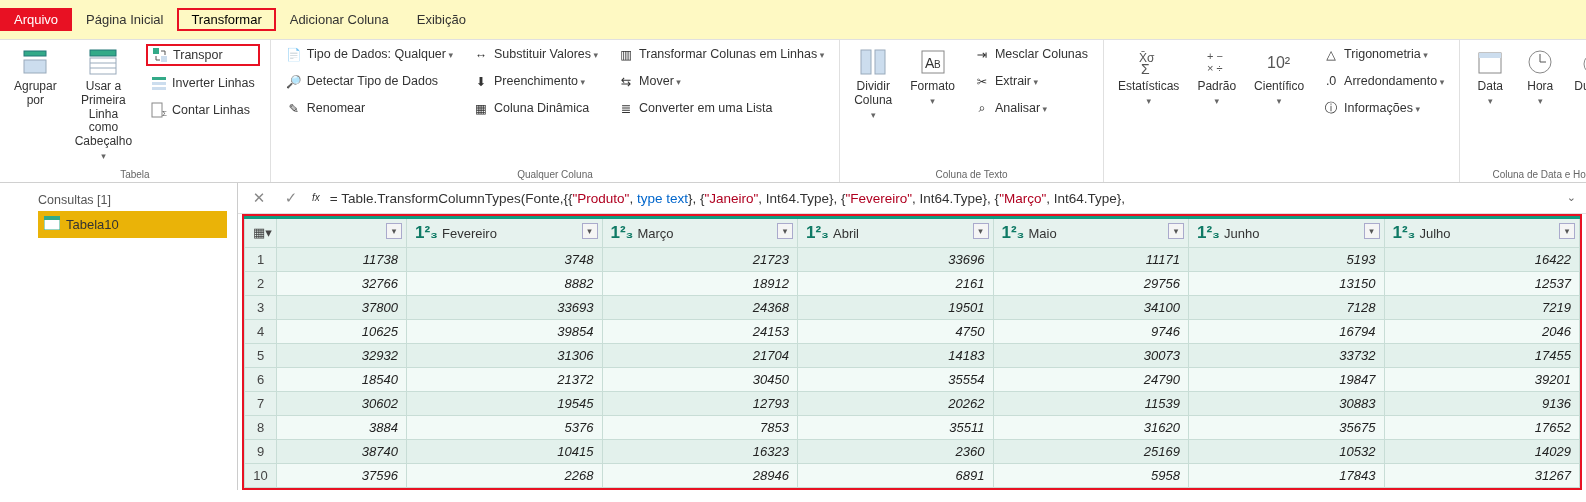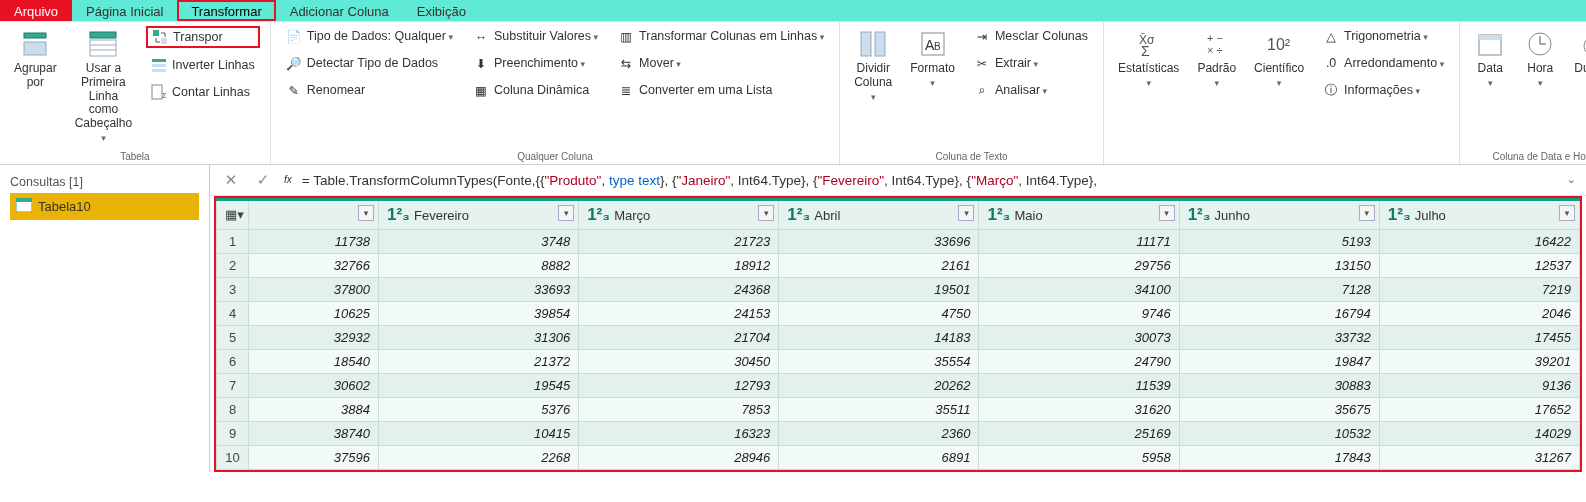--- a/index.html
+++ b/index.html
@@ -1,38 +1,38 @@
 <!DOCTYPE html>
 <html><head>
 <meta charset="utf-8">
 <style>
 * { margin: 0; padding: 0; box-sizing: border-box; font-family: "Segoe UI", Tahoma, sans-serif; }
 body { background: #fff; font-size: 13px; color: #333; width: 1586px; }
 
 
-.tabs { display: flex; height: 22px; background: #5eead4; border-bottom: 1px solid #e0e0e0; }
+.tabs { display: flex; align-items: center; height: 40px; background: #fef9c3; border-bottom: 1px solid #e0e0e0; }
 .tab { padding: 4px 14px; font-size: 13px; cursor: pointer; color: #333; }
 .tab-file { background: #e81123; color: #fff; }
 .tab-active { border: 2px solid #e81123; color: #000; padding: 2px 12px; }
 
 
 .ribbon { display: flex; background: #fff; border-bottom: 1px solid #d0d0d0; }
 .ribbon-group { display: flex; flex-direction: column; padding: 4px 10px 2px 10px; border-right: 1px solid #e0e0e0; }
 .ribbon-group-content { display: flex; align-items: flex-start; gap: 10px; flex: 1; }
 .ribbon-group-label { text-align: center; font-size: 10px; color: #666; padding-top: 4px; }
 .big-btn { display: flex; flex-direction: column; align-items: center; gap: 2px; padding: 2px 4px; cursor: pointer; font-size: 12px; text-align: center; line-height: 1.15; }
 .big-btn .bicon { width: 32px; height: 32px; display: flex; align-items: center; justify-content: center; }
 .stack { display: flex; flex-direction: column; gap: 7px; }
 .small-btn { display: flex; align-items: center; gap: 5px; padding: 2px 5px; cursor: pointer; font-size: 12.5px; white-space: nowrap; }
 .small-btn .sicon { width: 16px; height: 16px; display: inline-flex; align-items: center; justify-content: center; }
 .hl-red { border: 2px solid #e81123; padding: 1px 4px; }
 .dd::after { content: " ▾"; font-size: 9px; color: #666; }
 
 
-.main { display: flex; }
+.main { display: flex; margin-left: 28px; }
 .queries-pane { width: 210px; border-right: 1px solid #ccc; padding: 6px 10px; }
 .queries-title { color: #555; font-size: 12.5px; padding: 4px 0; }
 .query-item { display: flex; align-items: center; gap: 6px; padding: 5px 6px; background: #eab308; }
 
 .content { flex: 1; position: relative; }
 .formula-bar { display: flex; align-items: center; gap: 10px; padding: 6px 10px; border-bottom: 1px solid #e0e0e0; }
 .fb-btn { width: 22px; text-align: center; color: #888; cursor: pointer; font-size: 15px; }
 .fx { font-style: italic; color: #333; font-size: 10px; }
 .formula-text { flex: 1; font-family: Consolas, monospace; font-size: 13.5px; white-space: nowrap; overflow: hidden; }
 .formula-text .kw-str { color: #b00020; }

